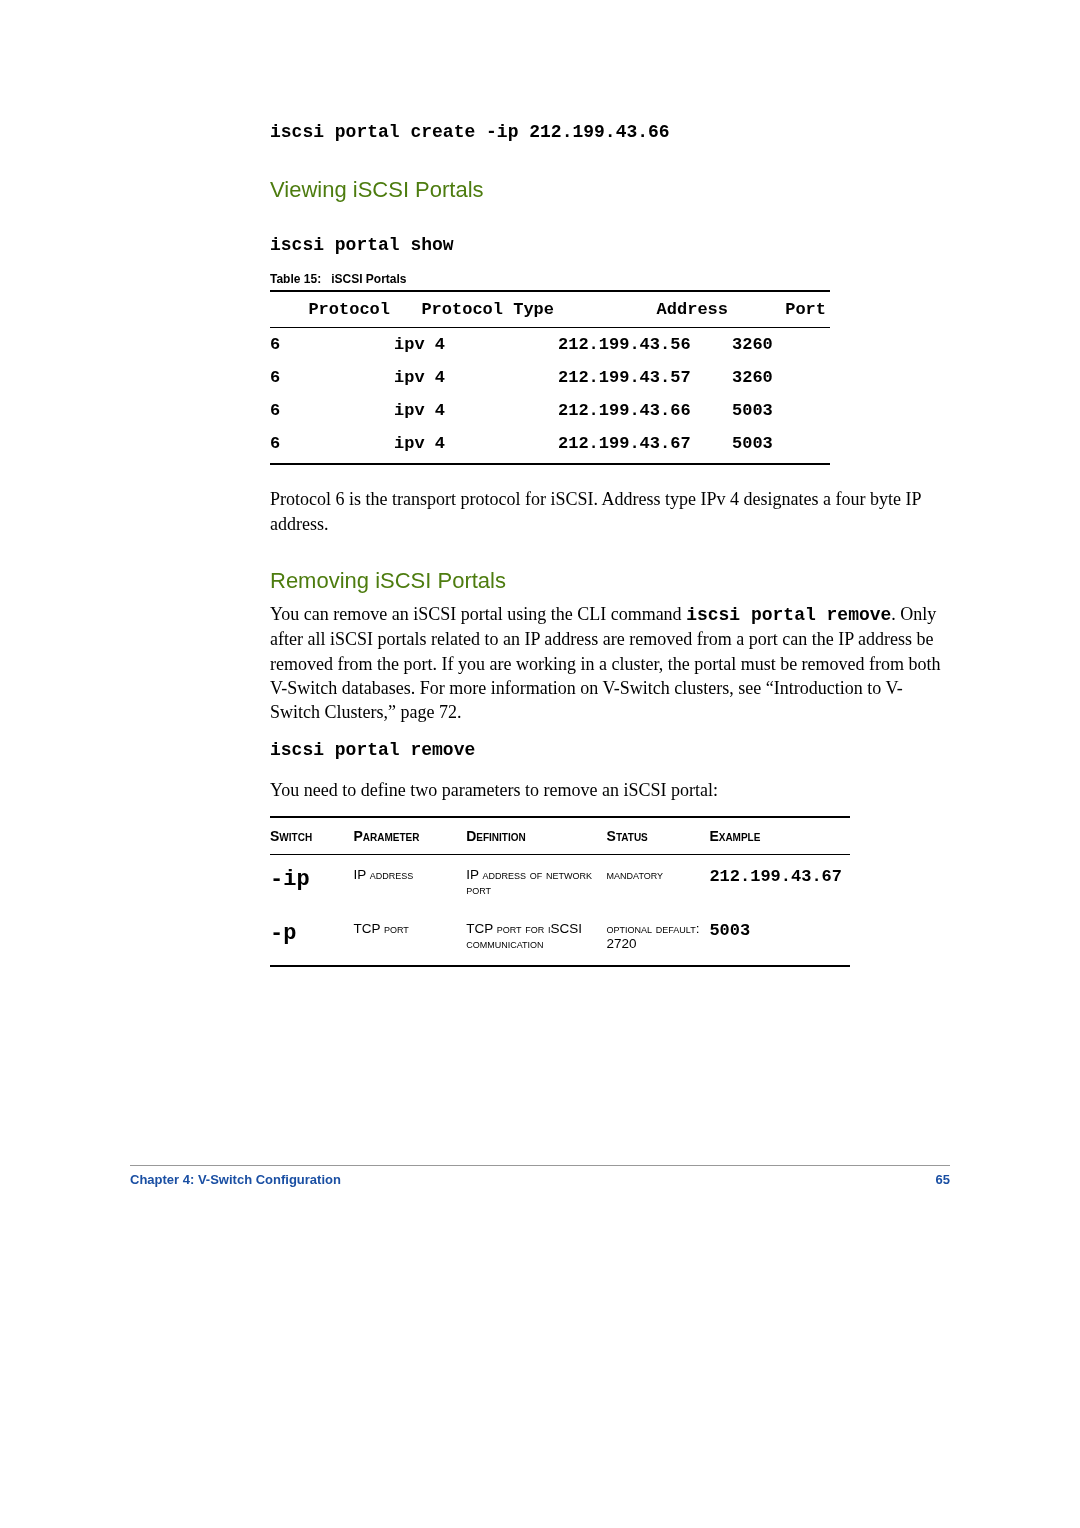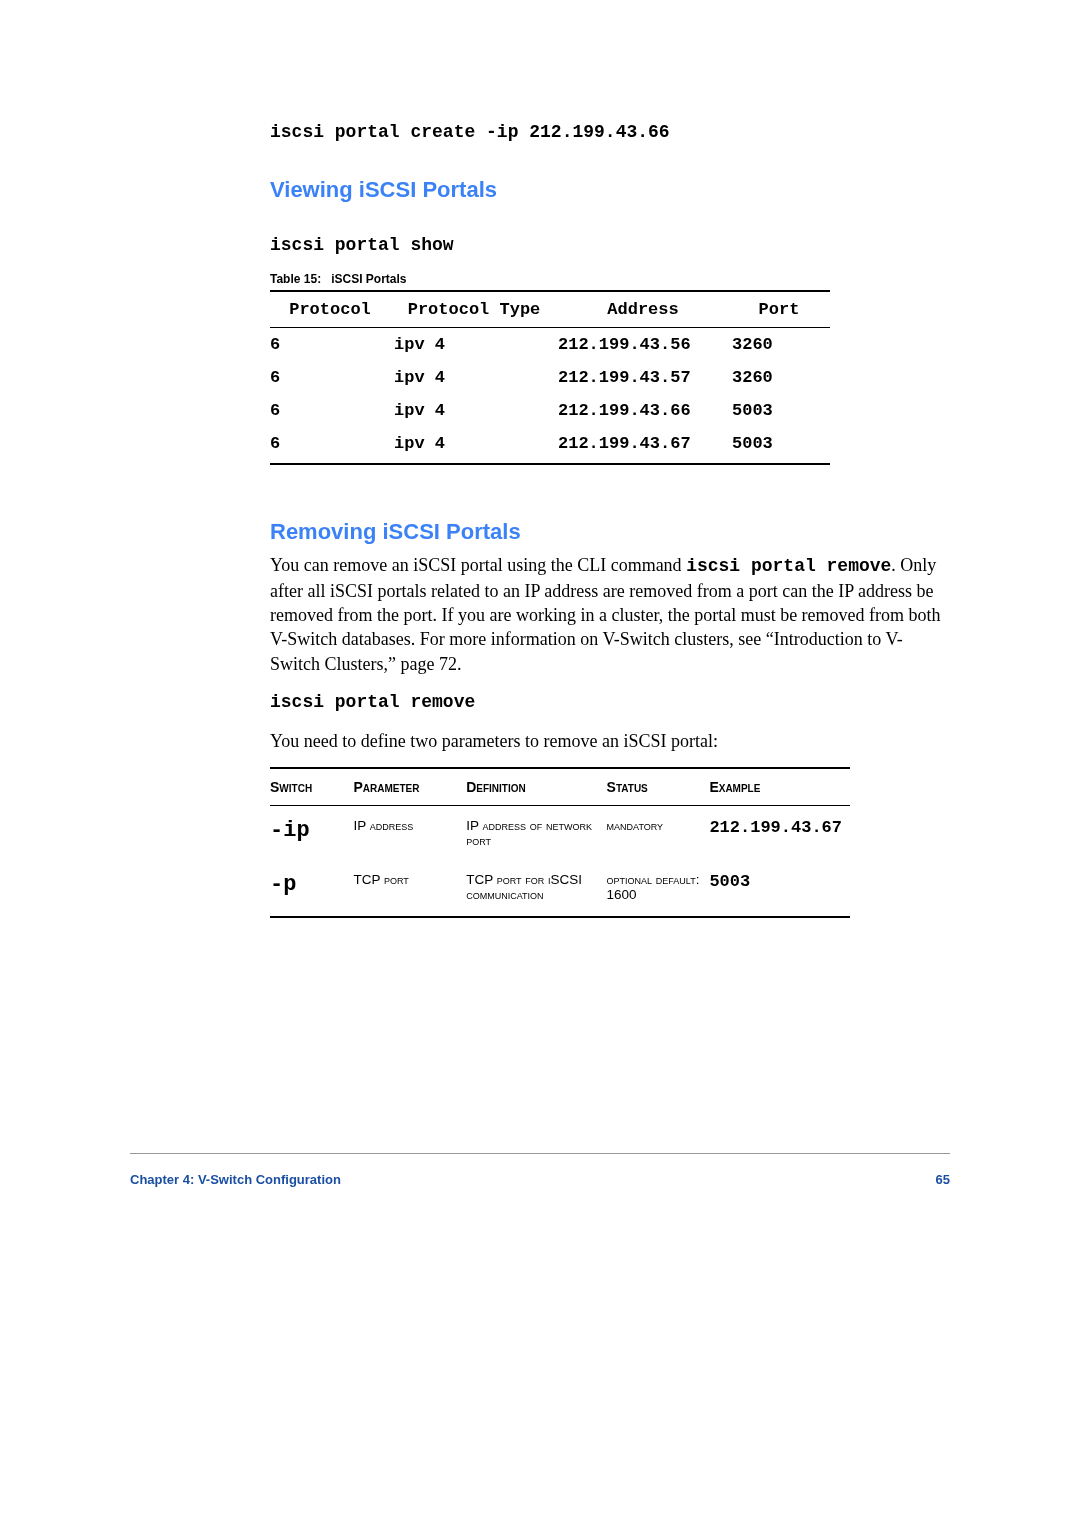--- a/index.html
+++ b/index.html
@@ -21,22 +21,22 @@
     font-weight: bold;
     font-size: 18px;
     line-height: 1.4;
   }
   .body-text {
     font-size: 18px;
     line-height: 1.35;
   }
   .heading {
     font-family: Arial, Helvetica, sans-serif;
-    font-weight: bold;
-    color: #3b82f6;
+    font-weight: normal;
+    color: #4d7c0f;
     font-size: 22px;
     margin-top: 32px;
     margin-bottom: 8px;
   }
   .inline-mono {
     font-family: "Courier New", Courier, monospace;
     font-weight: bold;
   }
   .table-caption {
     font-family: Arial, Helvetica, sans-serif;
@@ -46,21 +46,21 @@
     margin-bottom: 4px;
   }
   table.portals {
     border-collapse: collapse;
     width: 560px;
     font-family: "Courier New", Courier, monospace;
     font-weight: bold;
     font-size: 17px;
   }
   table.portals th {
-    text-align: center;
+    text-align: right;
     font-family: "Courier New", Courier, monospace;
     font-weight: bold;
     padding: 8px 4px 8px 0;
     border-top: 2px solid #000;
     border-bottom: 1px solid #000;
   }
   table.portals td {
     padding: 7px 4px 7px 0;
   }
   table.portals tr.last td {
@@ -106,21 +106,21 @@
     border-bottom: 2px solid #000;
     padding-bottom: 14px;
   }
 
   .footer {
     position: absolute;
     left: 130px;
     right: 130px;
     bottom: 60px;
     border-top: 1px solid #999;
-    padding-top: 18px;
+    padding-top: 6px;
     font-family: Arial, Helvetica, sans-serif;
     font-size: 13px;
     color: #1a4fa3;
     font-weight: bold;
     display: flex;
     justify-content: space-between;
   }
   .spacer-sm { height: 14px; }
   .spacer-md { height: 22px; }
 </style>
@@ -172,20 +172,21 @@
       <tr class="last">
         <td>6</td>
         <td>ipv 4</td>
         <td>212.199.43.67</td>
         <td>5003</td>
       </tr>
     </tbody>
   </table>
 
   <div class="spacer-md"></div>
+  <div class="body-text">Protocol 6 is the transport protocol for iSCSI.  Address type IPv 4 designates a four byte IP address.</div>
 
   <div class="heading">Removing iSCSI Portals</div>
 
   <div class="body-text">
     <span>You can remove an iSCSI portal using the CLI command </span><span class="inline-mono">iscsi portal remove</span><span>.  Only after all iSCSI portals related to an IP address are removed from a port can the IP address be removed from the port.  If you are working in a cluster, the portal must be removed from both V-Switch databases.  For more information on V-Switch clusters, see “Introduction to V-Switch Clusters,” page 72.</span>
   </div>
 
   <div class="spacer-sm"></div>
   <div class="mono">iscsi portal remove</div>
 
@@ -208,21 +209,21 @@
         <td class="sw">-ip</td>
         <td class="sc">IP address</td>
         <td class="sc">IP address of network port</td>
         <td class="sc">mandatory</td>
         <td class="ex">212.199.43.67</td>
       </tr>
       <tr class="last">
         <td class="sw">-p</td>
         <td class="sc">TCP port</td>
         <td class="sc">TCP port for iSCSI communication</td>
-        <td class="sc">optional default: 1600</td>
+        <td class="sc">optional default: 2720</td>
         <td class="ex">5003</td>
       </tr>
     </tbody>
   </table>
 
   <div class="footer">
     <span>Chapter 4:  V-Switch Configuration</span>
     <span>65</span>
   </div>
 

